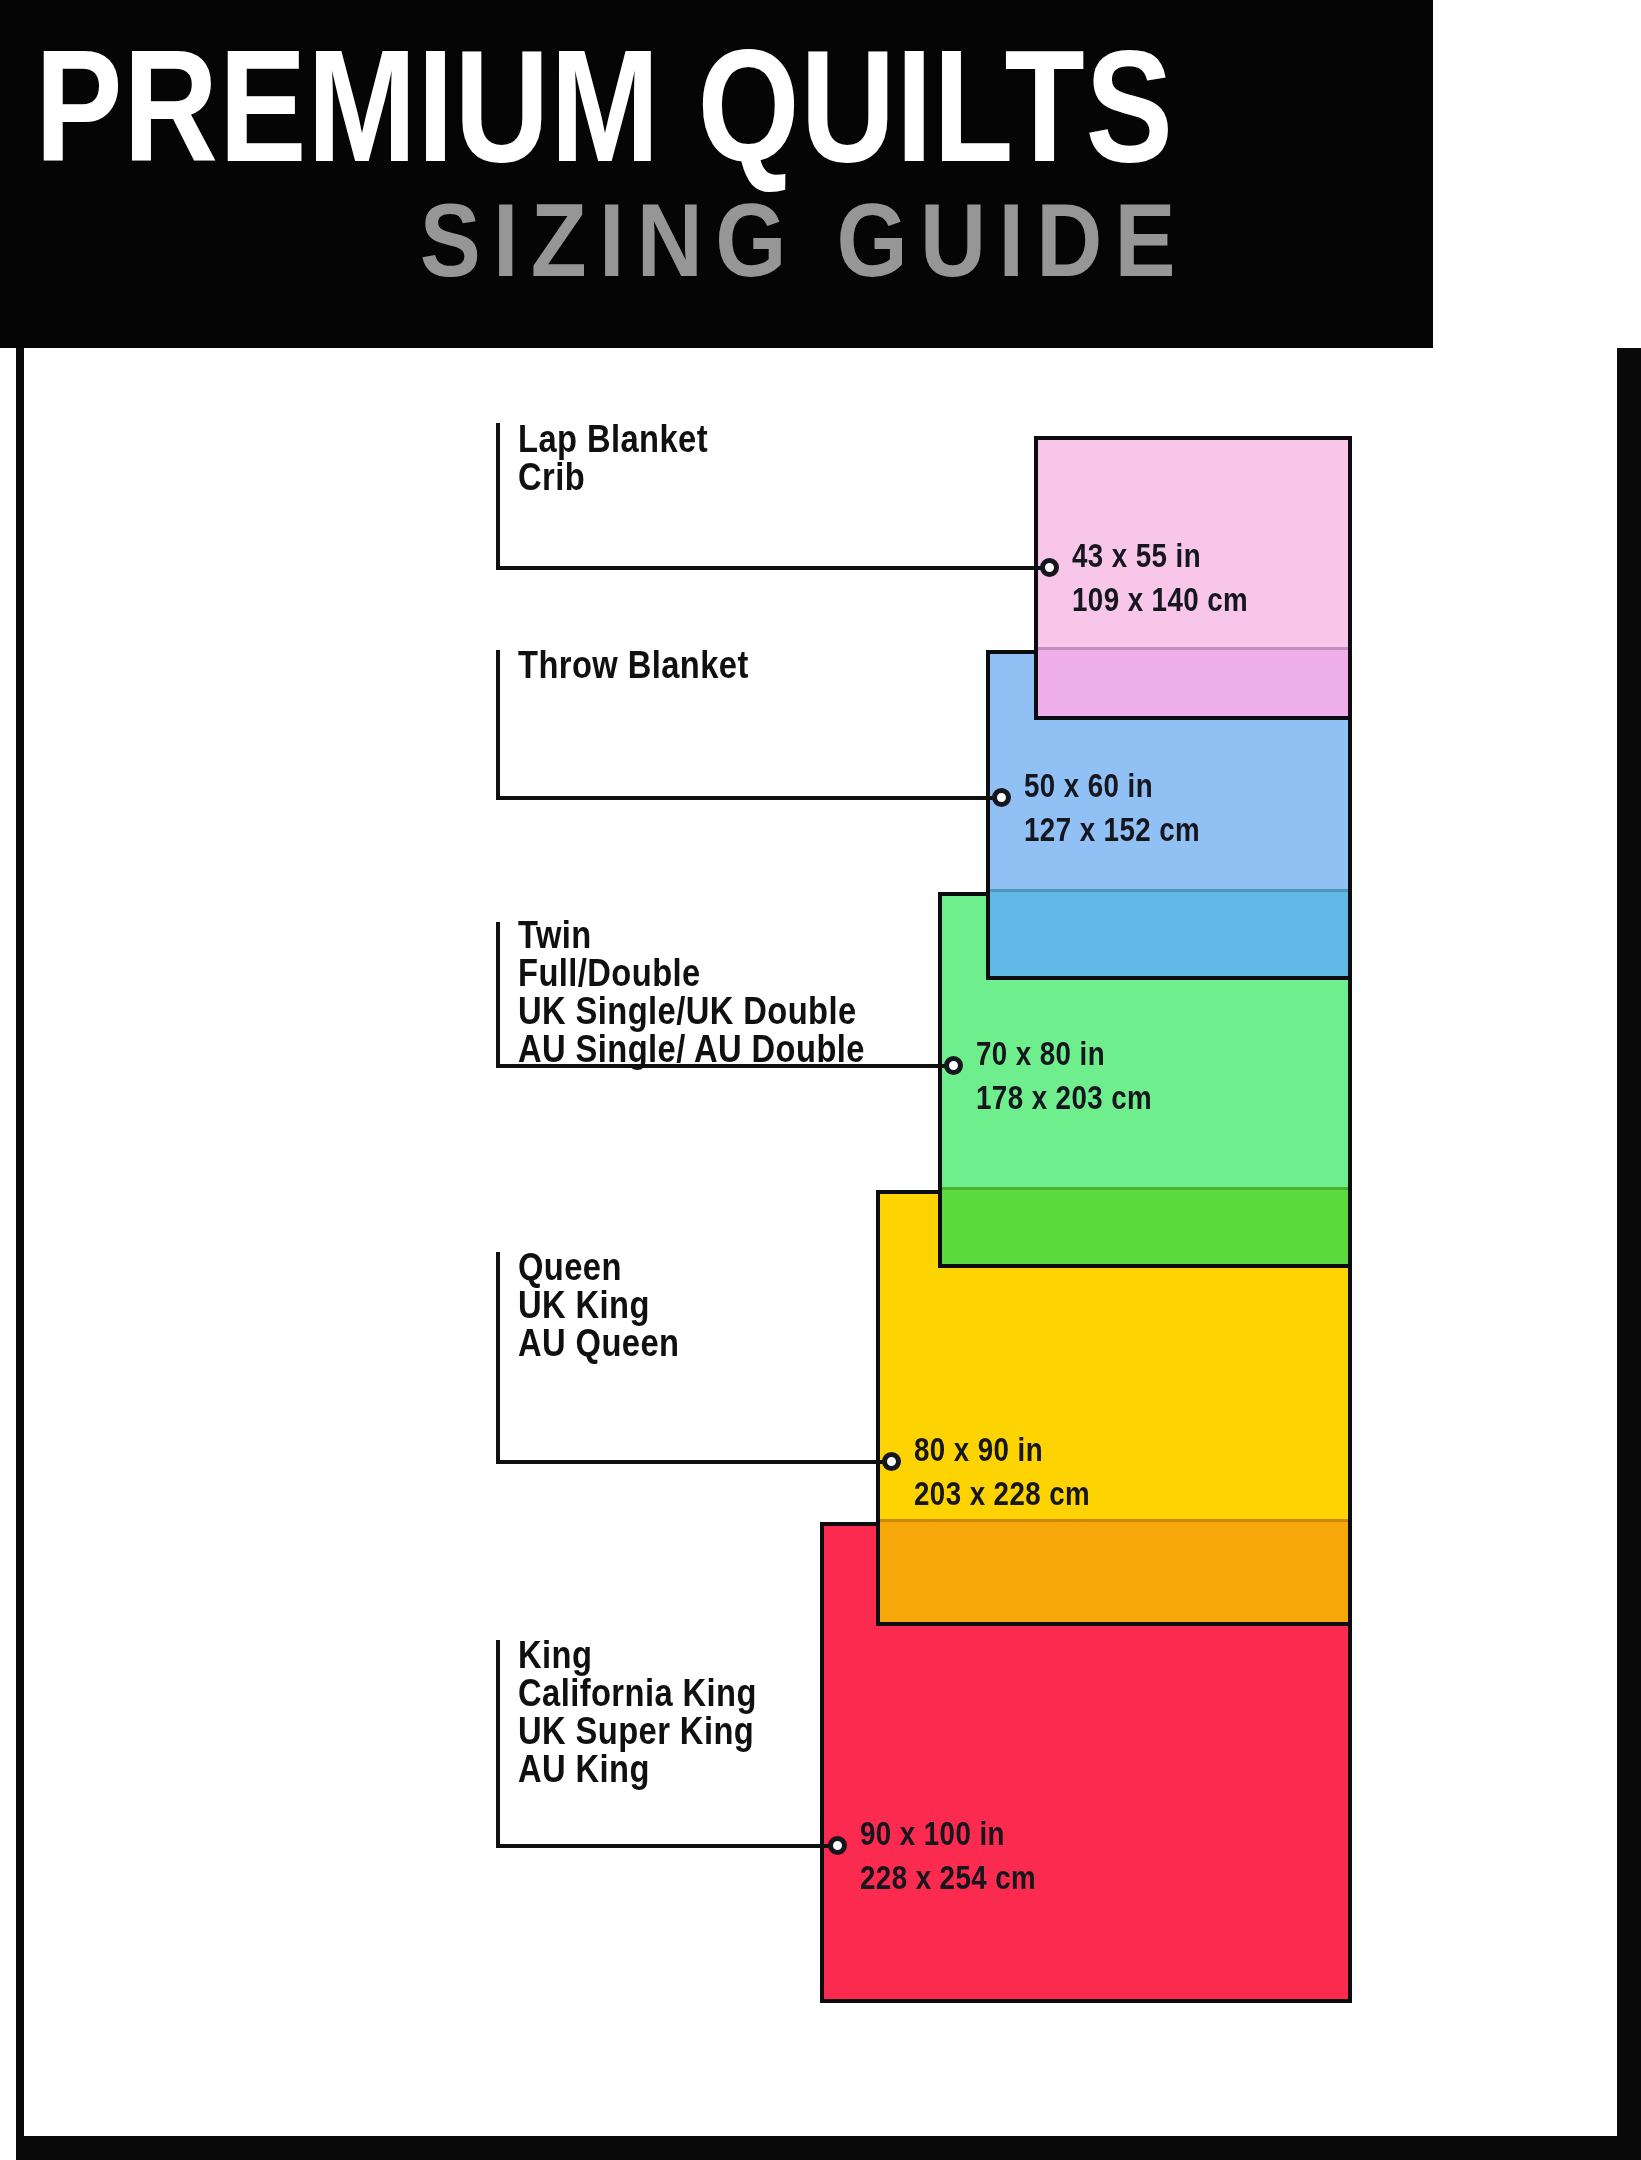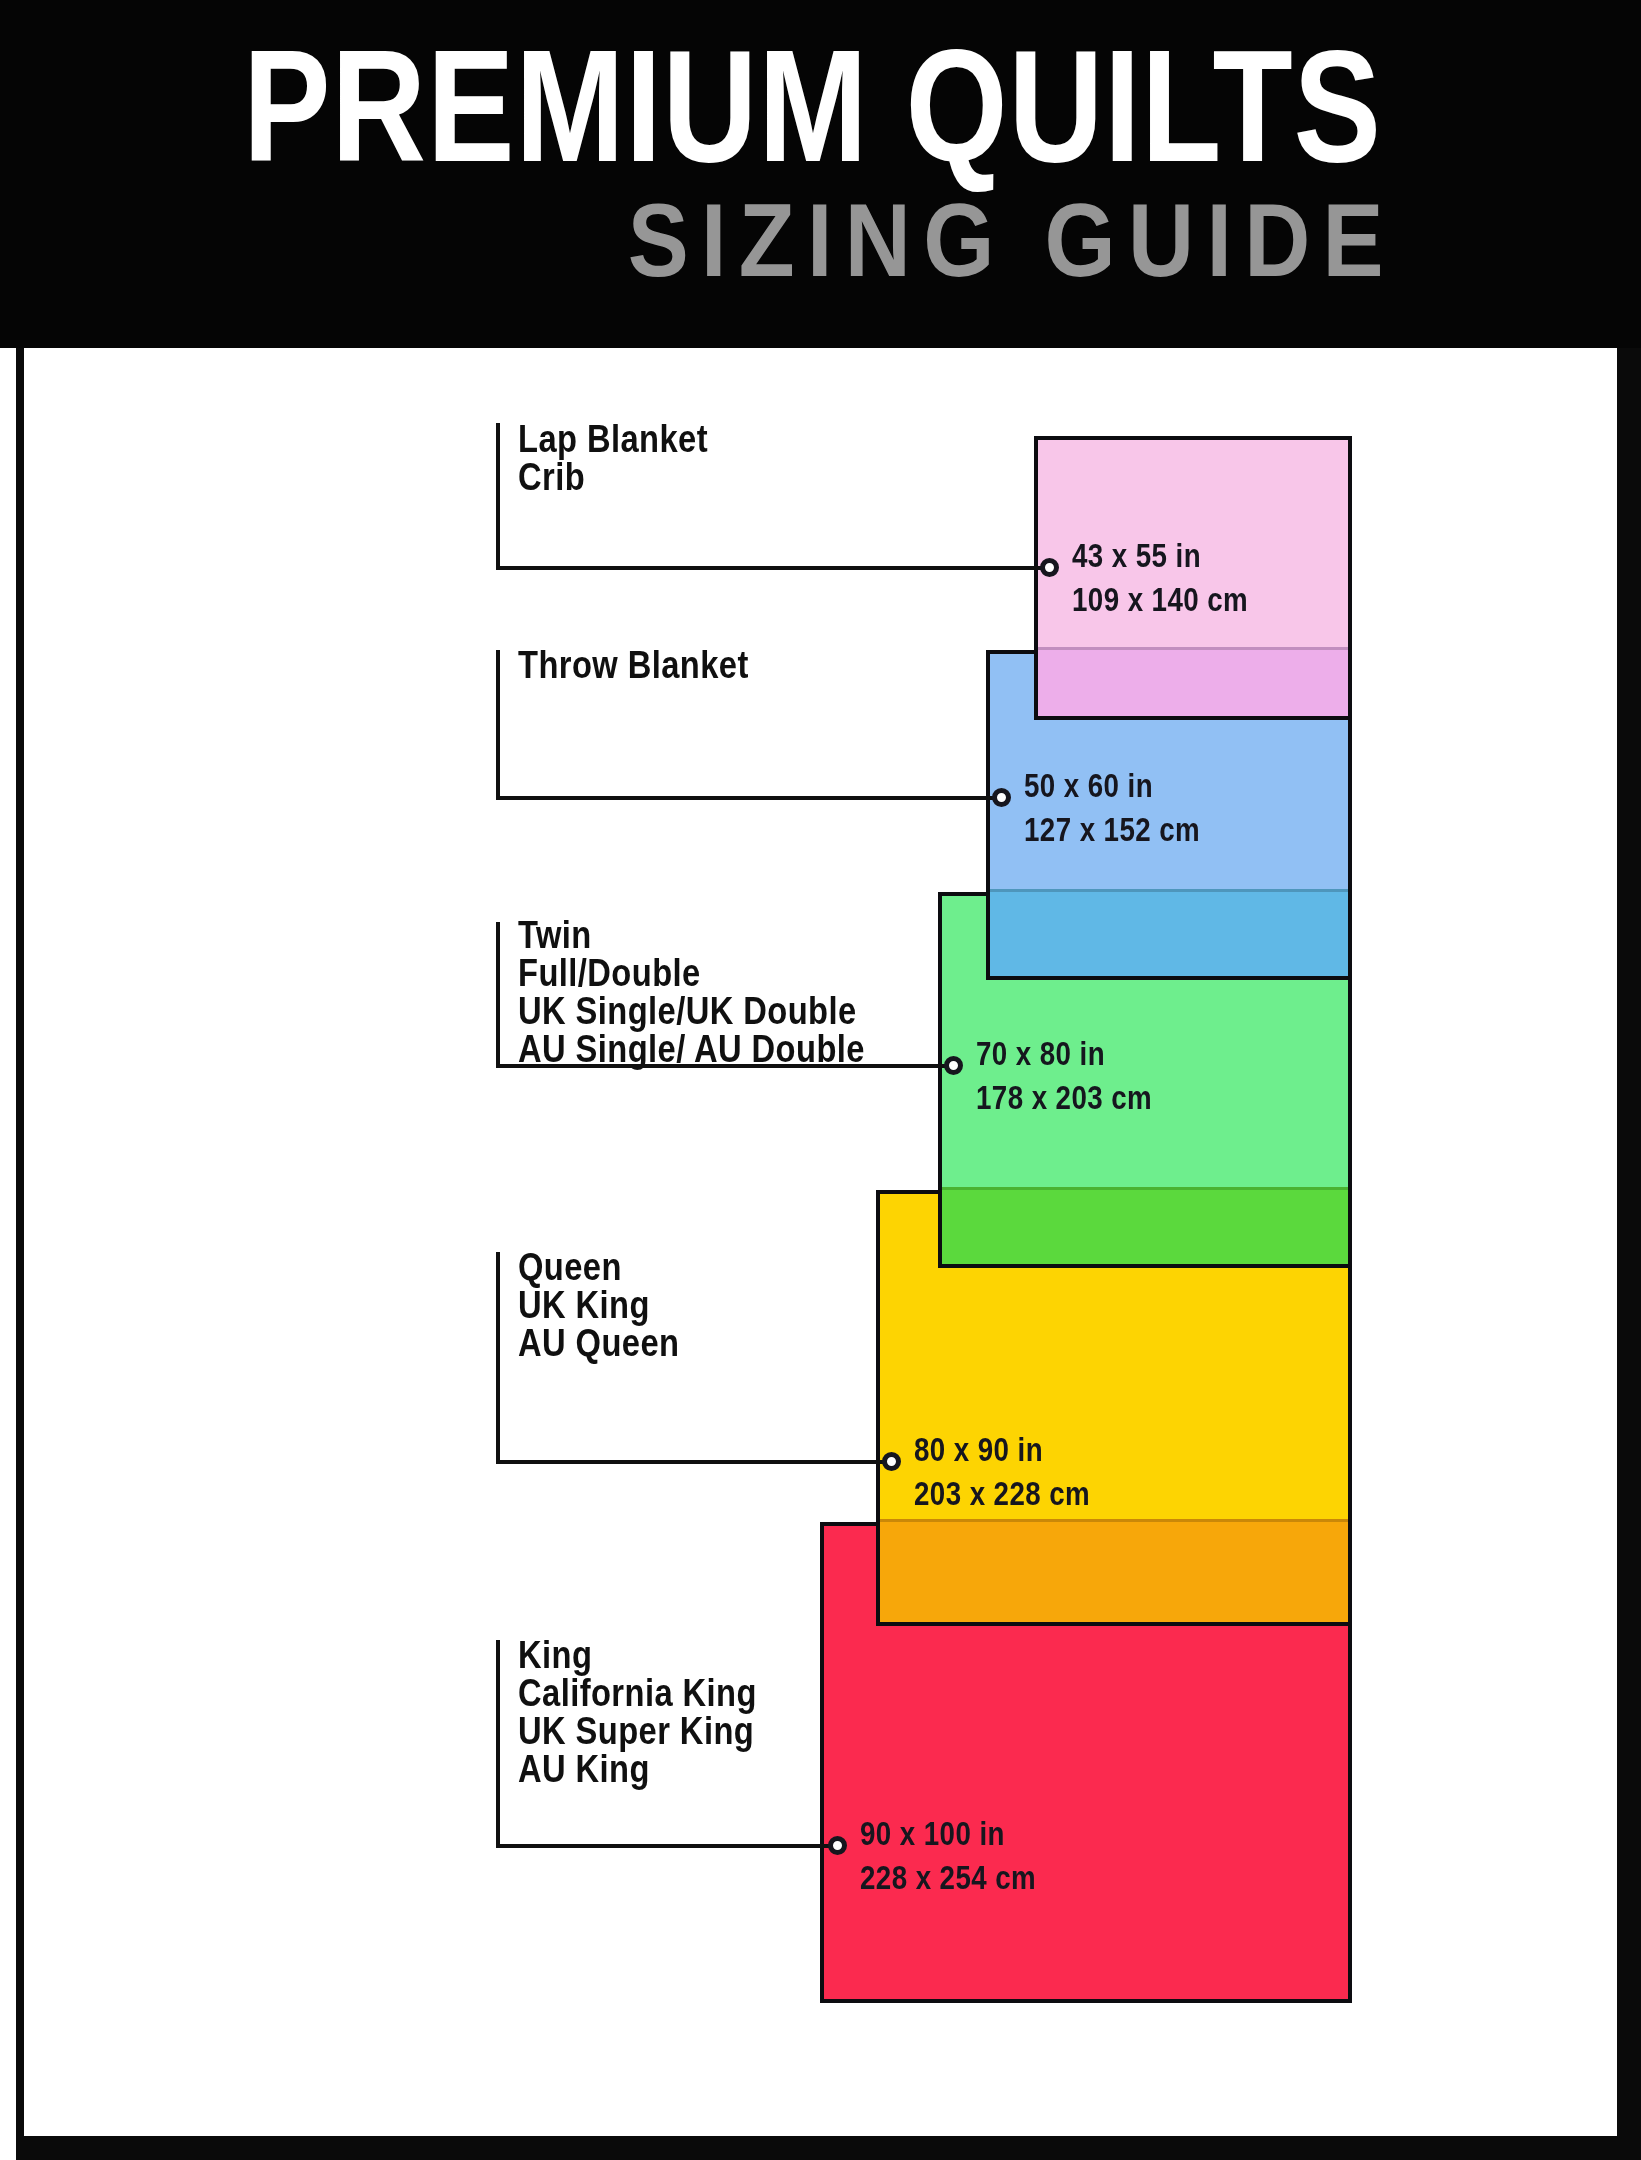--- a/index.html
+++ b/index.html
@@ -1,21 +1,21 @@
 <!DOCTYPE html>
 <html style="--header-bg: #050505; --title-color: #ffffff; --subtitle-color: #969696; --frame: #0a0a0a; --rect-border: #0c0c10; --line: #101010; --size-text: #16161e; --canvas-bg: #ffffff;"><head>
 <meta charset="utf-8">
 <style>
   html,body{margin:0;padding:0;background:#ffffff;}
   .page{
     position:relative;width:1641px;height:2160px;background:var(--canvas-bg,#ffffff);
     overflow:hidden;font-family:"Liberation Sans",sans-serif;
   }
   
-  .header{position:absolute;left:0;top:0;width:1641px;height:348px;background:var(--header-bg,#050505);}
+  .header{position:absolute;left:0;top:0;width:1433px;height:348px;background:var(--header-bg,#050505);}
   .title{
     position:absolute;right:259px;top:26px;font-size:160px;line-height:160px;font-weight:700;
     color:var(--title-color,#fff);transform:scaleX(0.82);transform-origin:right top;
     letter-spacing:1px;white-space:nowrap;
   }
   .subtitle{
     position:absolute;right:259px;top:188px;font-size:104px;line-height:104px;font-weight:700;
     color:var(--subtitle-color,#969696);transform:scaleX(0.88);transform-origin:right top;
     letter-spacing:14px;margin-right:-14px;white-space:nowrap;
   }

